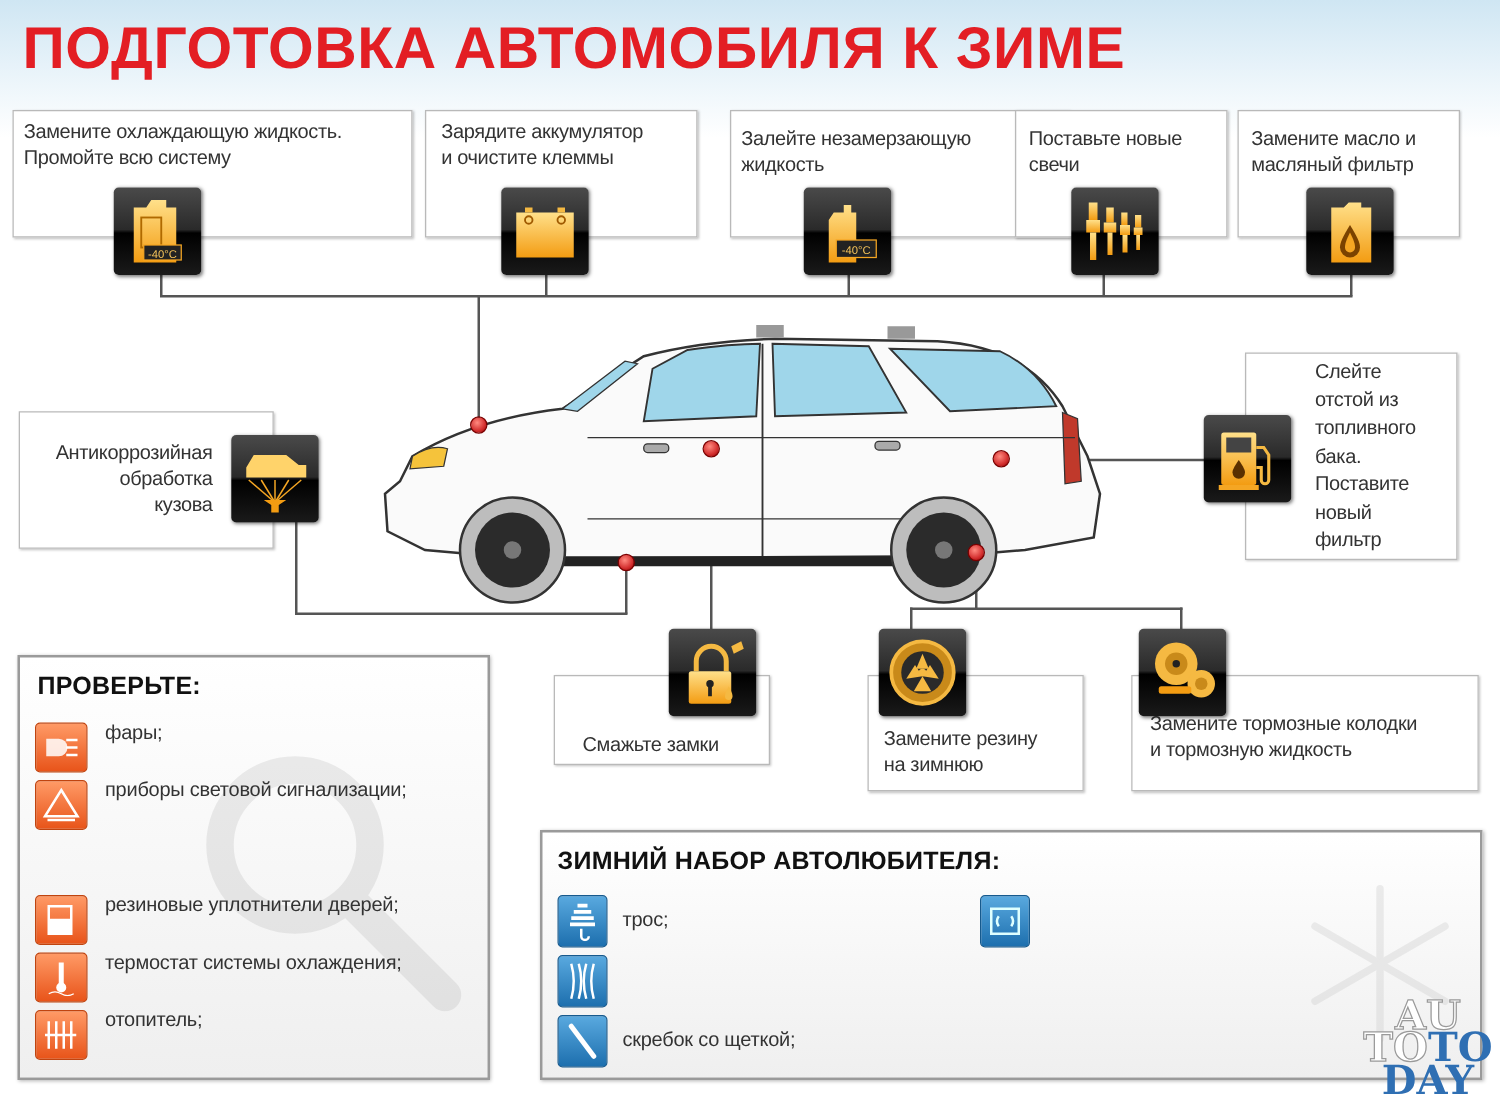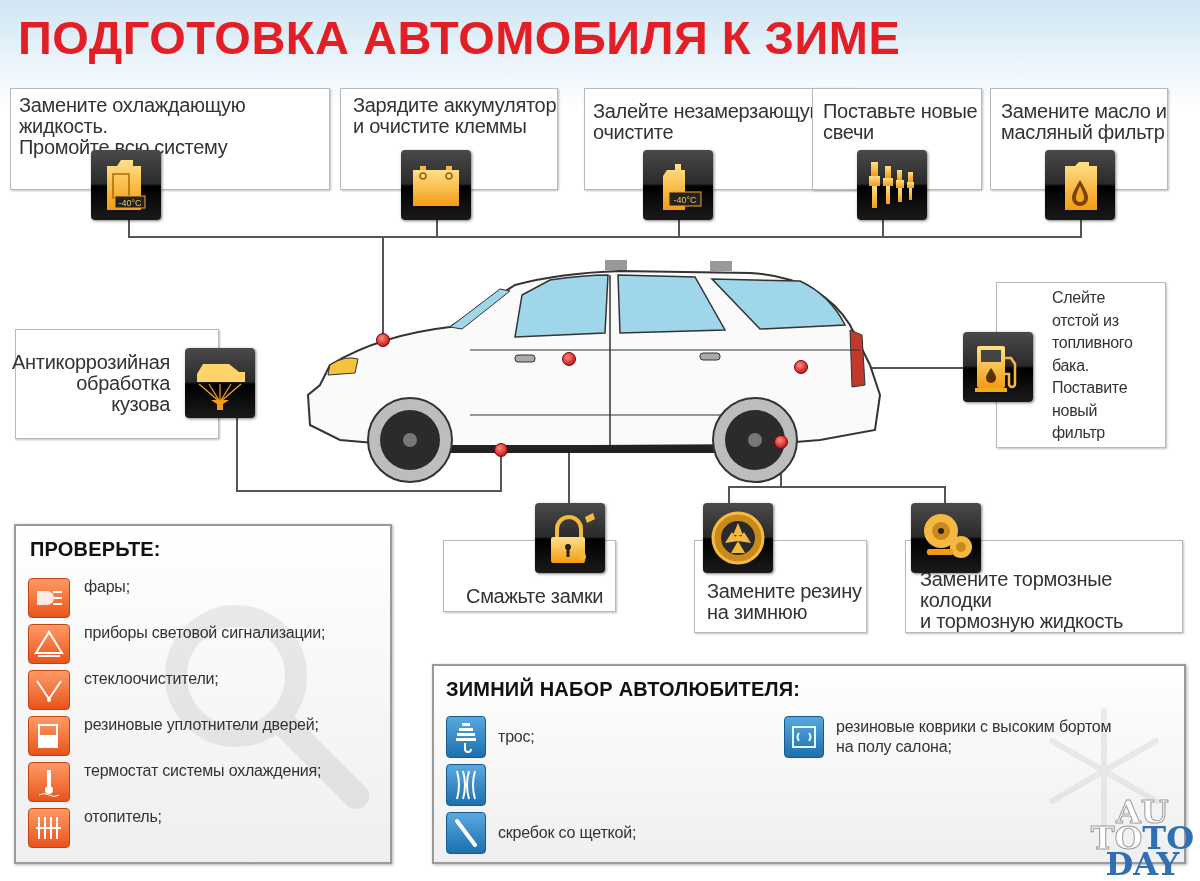--- a/index.html
+++ b/index.html
@@ -1,21 +1,21 @@
 <!DOCTYPE html>
 <html><head>
 <meta charset="utf-8">
 <style>
   *{box-sizing:border-box;margin:0;padding:0}
   body{width:1200px;height:881px;position:relative;overflow:hidden;
     font-family:"Liberation Sans",sans-serif;
     background:linear-gradient(180deg,#cfe6f3 0px,#eaf4fa 60px,#ffffff 110px,#ffffff 100%);color:#333}
   .title{position:absolute;left:18px;top:10px;font-size:47px;font-weight:bold;color:#e31e24;letter-spacing:0.5px;white-space:nowrap}
   .box{position:absolute;background:#fff;border:1px solid #b9b9b9;box-shadow:1px 1px 2px rgba(0,0,0,.25)}
-  .box .txt{position:absolute;font-size:20px;line-height:21px;color:#333;letter-spacing:-0.3px}
+  .box .txt{position:absolute;font-size:16px;line-height:21px;color:#333;letter-spacing:-0.3px}
   .icon{position:absolute;width:70px;height:70px;border-radius:4px;
     background:linear-gradient(180deg,#4a4a4a 0%,#2a2a2a 48%,#000 52%,#1a1a1a 100%);
     box-shadow:1px 1px 3px rgba(0,0,0,.5);display:flex;align-items:center;justify-content:center}
   .icon svg{width:58px;height:58px}
   .line{position:absolute;background:#555}
   .pin{position:absolute;width:14px;height:14px;border-radius:50%;background:radial-gradient(circle at 40% 35%,#ff8a80,#d32f2f 60%,#8e0000);border:1px solid #7a0000}
   .panel{position:absolute;border:2px solid #9a9a9a;background:linear-gradient(180deg,#fff 0%,#efefef 100%);box-shadow:1px 1px 3px rgba(0,0,0,.3)}
   .panel h2{position:absolute;font-size:20px;font-weight:bold;color:#111;letter-spacing:0.2px}
   .chk-row{position:absolute;left:12px;display:flex;align-items:flex-start;gap:14px}
   .chk-ic{width:42px;height:40px;border-radius:4px;background:linear-gradient(180deg,#ff9a66,#e8541a);border:1px solid #c0440f;display:flex;align-items:center;justify-content:center}
@@ -59,21 +59,21 @@
 </div>
 <div class="box" style="left:340px;top:88px;width:218px;height:102px">
   <div class="txt" style="left:12px;top:6px">
     <div>Зарядите аккумулятор</div>
     <div>и очистите клеммы</div>
   </div>
 </div>
 <div class="box" style="left:584px;top:88px;width:272px;height:102px">
   <div class="txt" style="left:8px;top:12px">
     <div>Залейте незамерзающую</div>
-    <div>очистите</div>
+    <div>жидкость</div>
   </div>
 </div>
 <div class="box" style="left:812px;top:88px;width:170px;height:102px">
   <div class="txt" style="left:10px;top:12px">
     <div>Поставьте новые</div>
     <div>свечи</div>
   </div>
 </div>
 <div class="box" style="left:990px;top:88px;width:178px;height:102px">
   <div class="txt" style="left:10px;top:12px">
@@ -282,29 +282,20 @@
   </div>
   <div class="chk-row" style="top:98px">
     <div class="chk-ic">
         <svg viewBox="0 0 32 30">
           <path d="M16 3L29 24H3z" fill="none" stroke="#fff" stroke-width="2"></path>
           <path d="M5 27h22" stroke="#fff" stroke-width="2"></path>
         </svg>
       </div>
     <span>приборы световой сигнализации;</span>
   </div>
-  <div class="chk-row" style="top:144px">
-    <div class="chk-ic">
-        <svg viewBox="0 0 32 30">
-          <path d="M4 6l12 18M28 6L16 24" stroke="#fff" stroke-width="2"></path>
-          <circle cx="16" cy="25" r="2" fill="#fff"></circle>
-        </svg>
-      </div>
-    <span>стеклоочистители;</span>
-  </div>
   <div class="chk-row" style="top:190px">
     <div class="chk-ic">
         <svg viewBox="0 0 32 30">
           <path d="M6 4h18v22H6z" fill="none" stroke="#fff" stroke-width="2"></path>
           <rect x="6" y="14" width="18" height="12" fill="#fff"></rect>
         </svg>
       </div>
     <span>резиновые уплотнители дверей;</span>
   </div>
   <div class="chk-row" style="top:236px">
@@ -376,21 +367,20 @@
       </div>
     <span>скребок со щеткой;</span>
   </div>
   <div class="kit-row" style="left:350px;top:50px">
     <div class="kit-ic">
         <svg viewBox="0 0 30 32">
           <rect x="4" y="6" width="22" height="20" fill="none" stroke="#dff" stroke-width="2"></rect>
           <path d="M10 12q-3 4 0 8M20 12q3 4 0 8" stroke="#dff" fill="none" stroke-width="2"></path>
         </svg>
       </div>
-    <span><span>резиновые коврики с высоким бортом</span><br><span>на полу салона;</span></span>
   </div>
 </div>
 
 <div class="wm">
   <div class="w1">AU</div>
   <div><span class="w1">TO</span><span class="w2">TO</span></div>
   <div class="w2">DAY</div>
 </div>
 
 </body></html>

